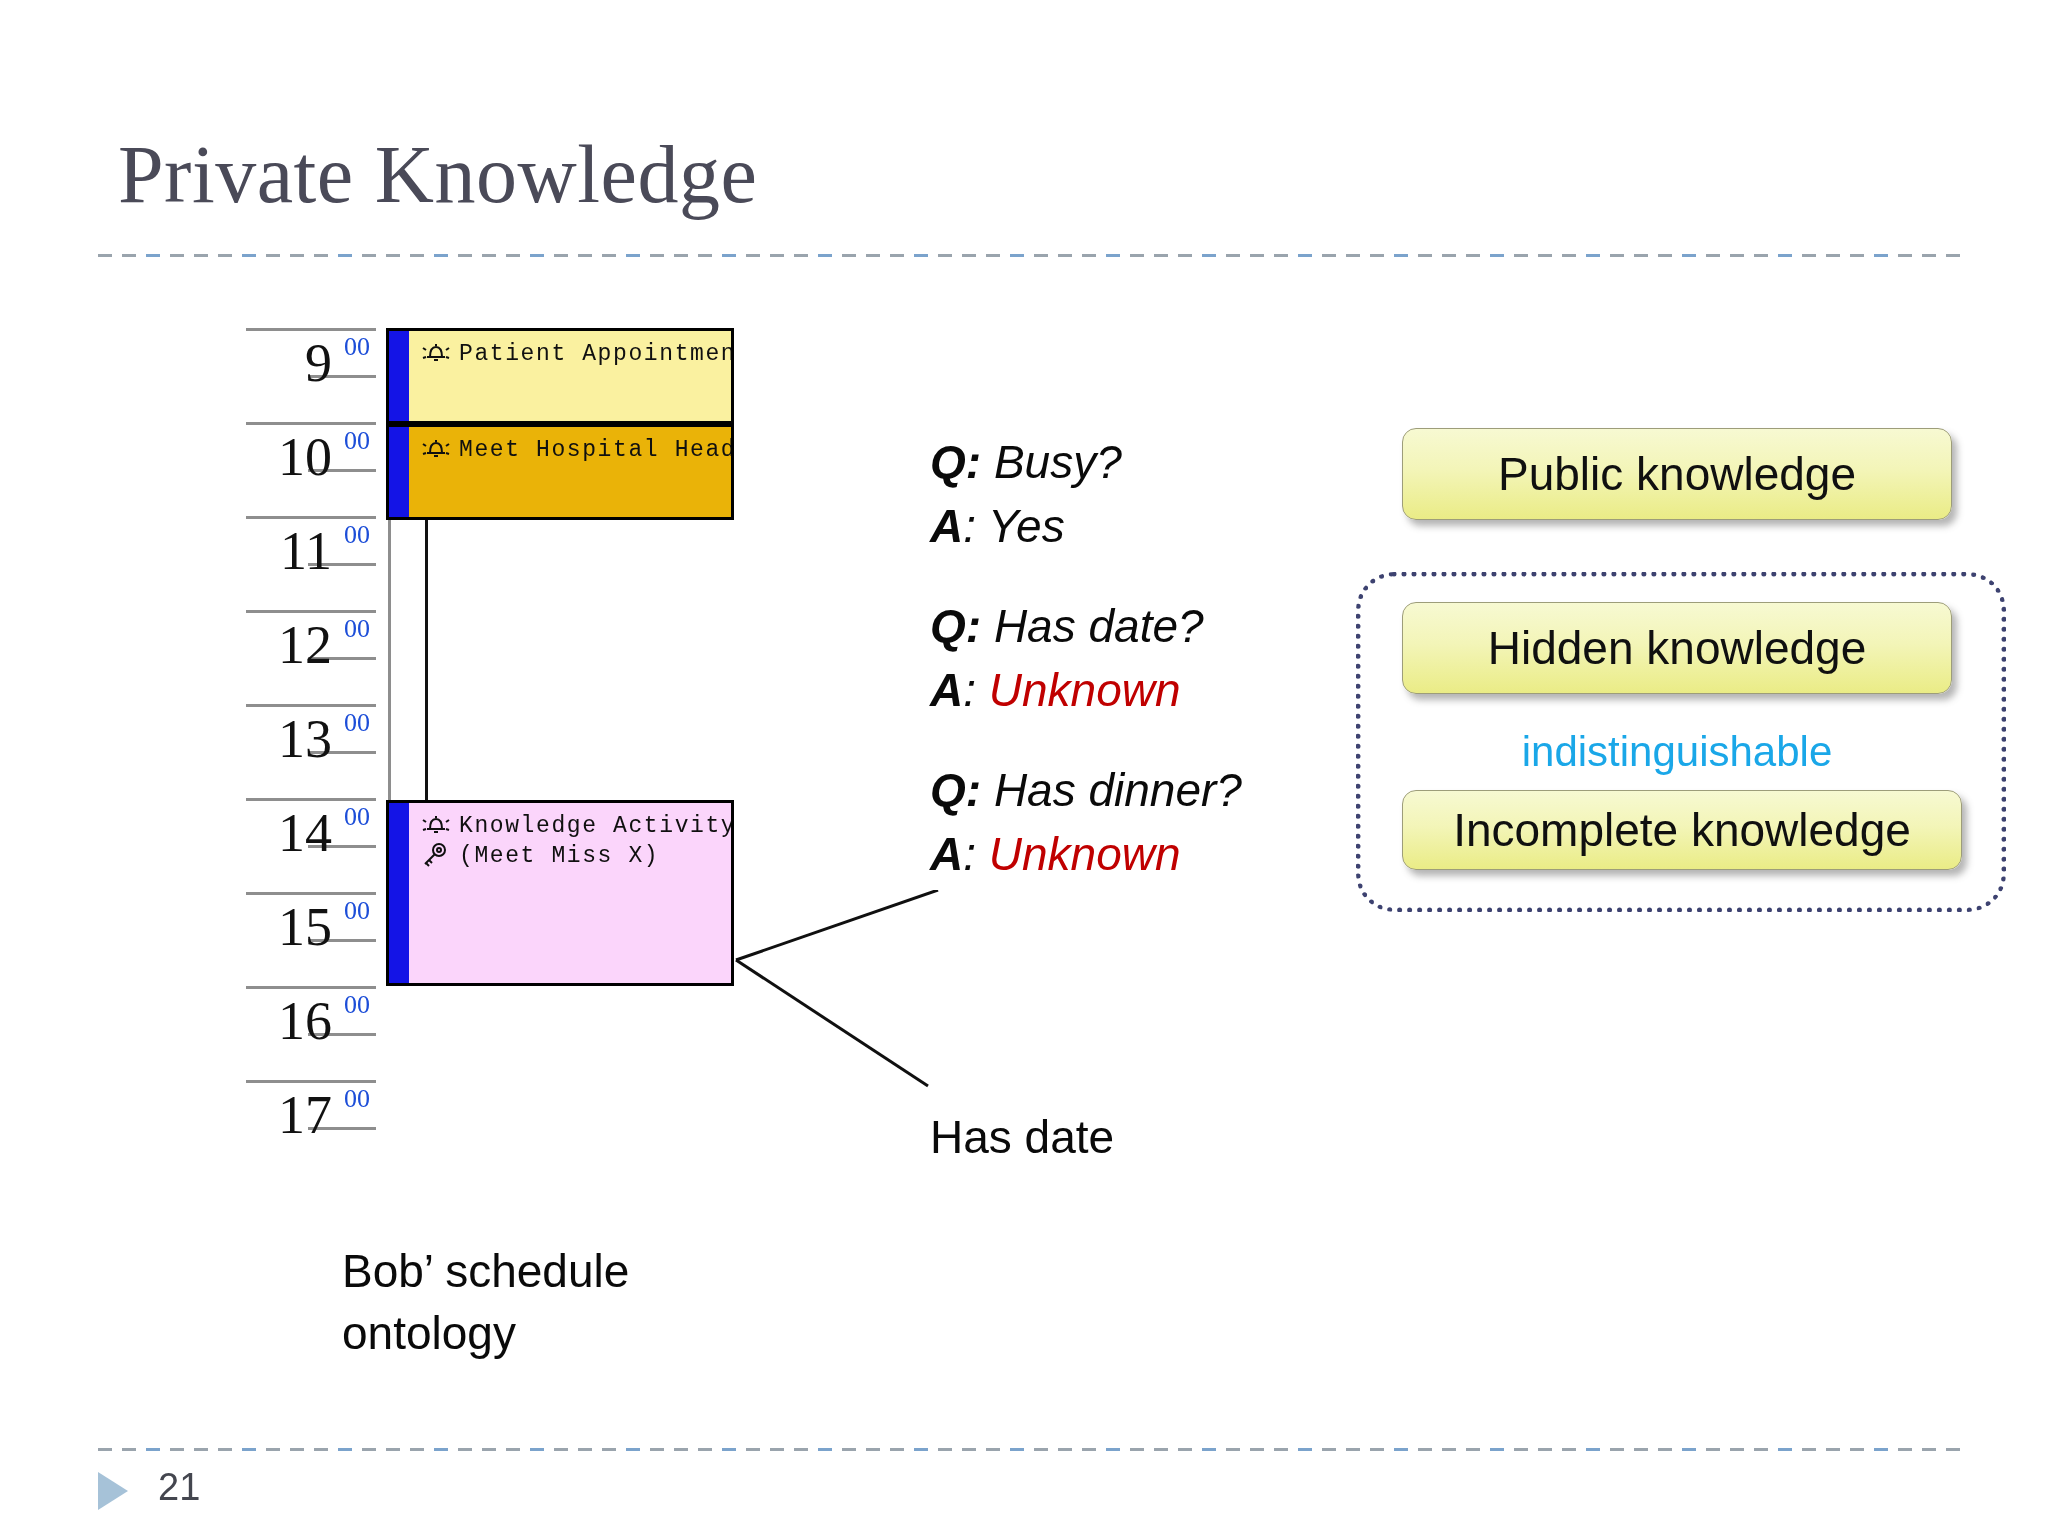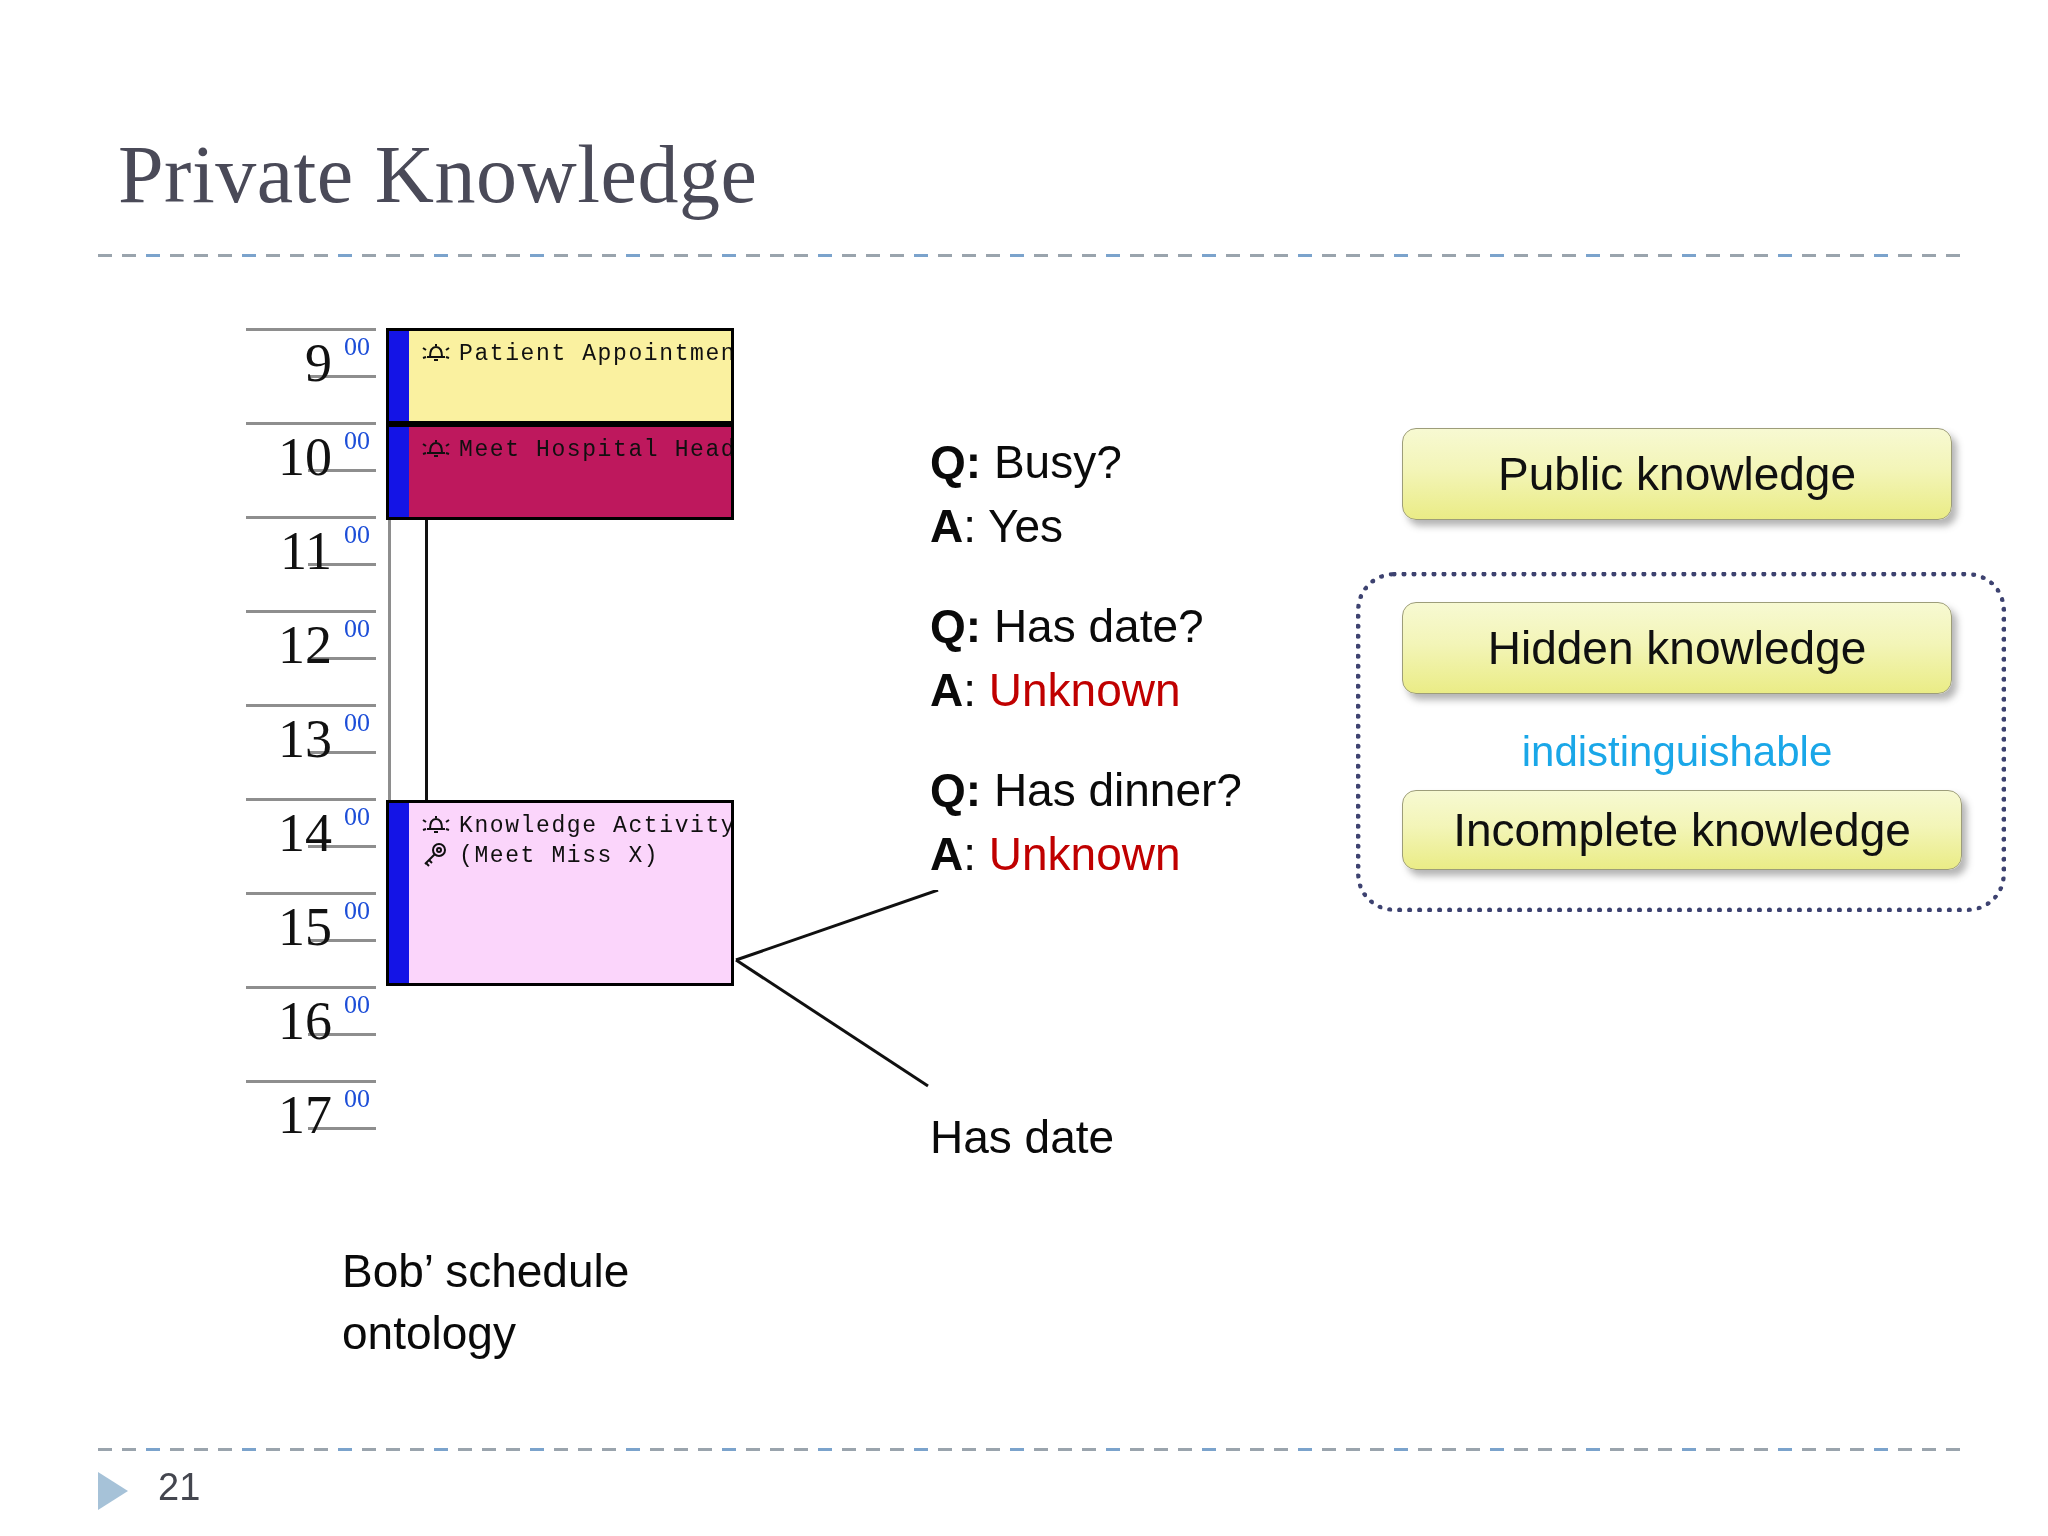--- a/index.html
+++ b/index.html
@@ -167,21 +167,21 @@
 
   
   #qa-block {
     position: absolute;
     left: 930px; top: 430px;
     width: 440px;
     font-size: 46px;
     color: #0a0a0a;
     line-height: 64px;
   }
-  .qa-group { margin-bottom: 36px; }
+  .qa-group { margin-bottom: 36px; font-style: italic; }
   .qa-line { white-space: nowrap; }
   .qa-key { font-weight: bold; }
   .qa-unknown { color: #c00000; }
 
   #locally-visible {
     position: absolute;
     left: 930px; top: 1105px;
     width: 520px;
     font-size: 46px;
     line-height: 64px;
@@ -323,21 +323,21 @@
                 <line x1="4" y1="19" x2="7" y2="18"></line>
                 <line x1="30" y1="19" x2="27" y2="18"></line>
               </g>
             </svg>
           </span>
           <span>Patient Appointment</span>
         </div>
       </div>
     </div>
 
-    <div class="appt" id="appt-hospital" style="background: #be185d; justify-content: center;">
+    <div class="appt" id="appt-hospital" style="background: #eab308; justify-content: center;">
       <div class="appt-strip" style="background: rgb(20, 20, 230);"></div>
       <div class="appt-body">
         <div class="appt-line">
           <span class="appt-icon">
             <svg width="34" height="28" viewBox="0 0 34 28">
               <g fill="none" stroke="#101010" stroke-width="2">
                 <path d="M11 18 Q11 8 17 8 Q23 8 23 18"></path>
                 <line x1="8" y1="18" x2="26" y2="18"></line>
                 <line x1="15" y1="21" x2="19" y2="21"></line>
                 <line x1="17" y1="5" x2="17" y2="7"></line>

